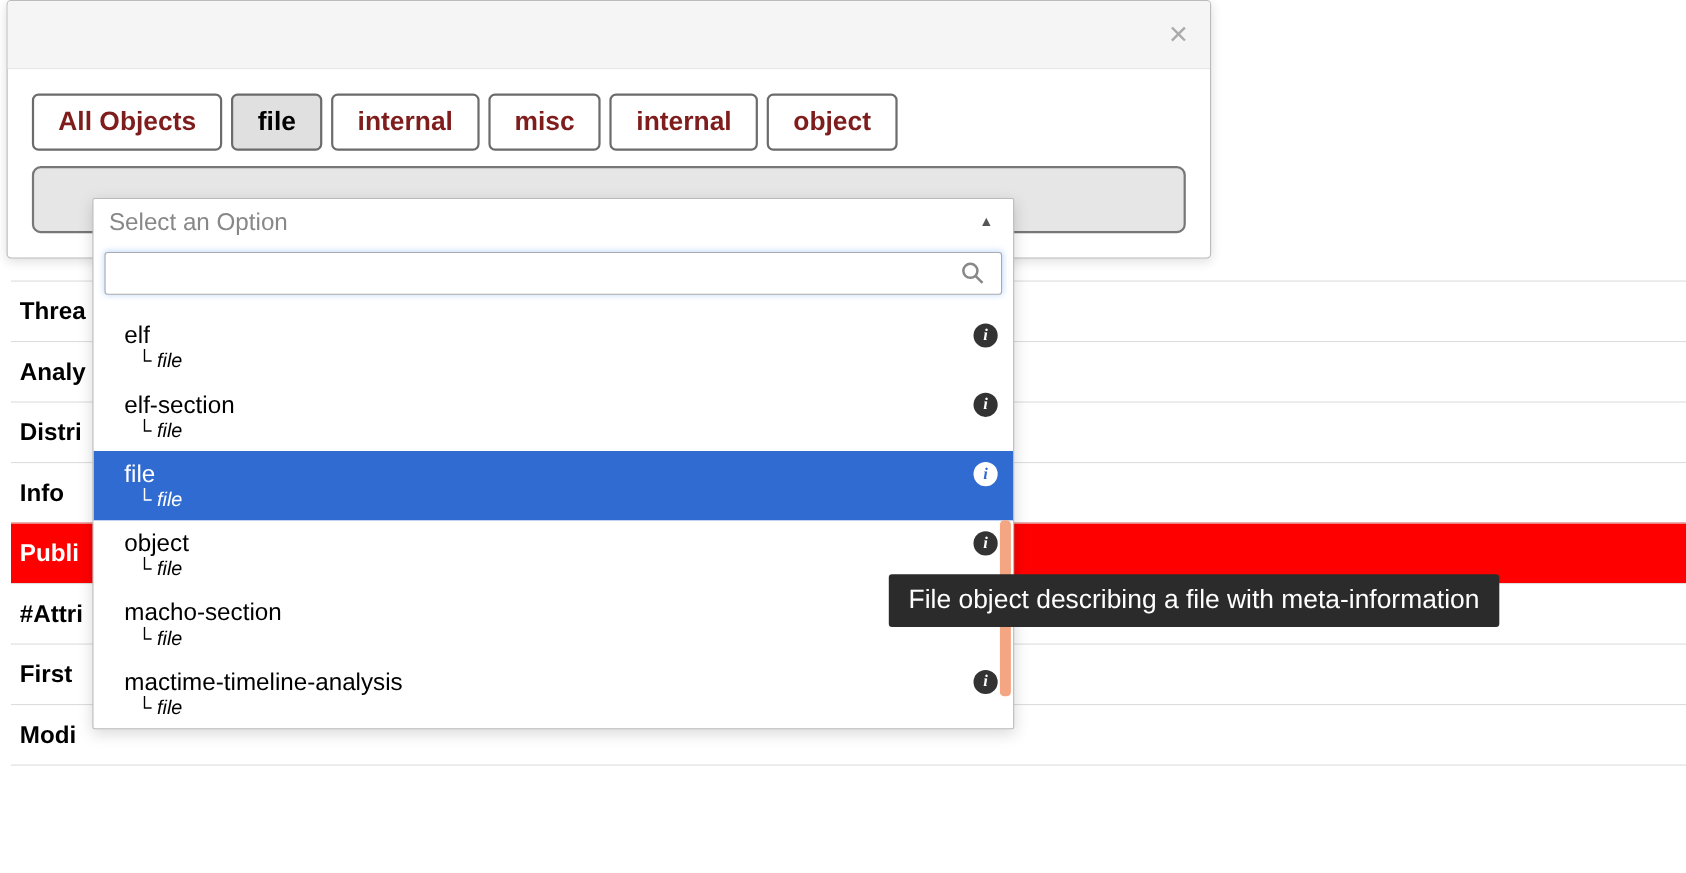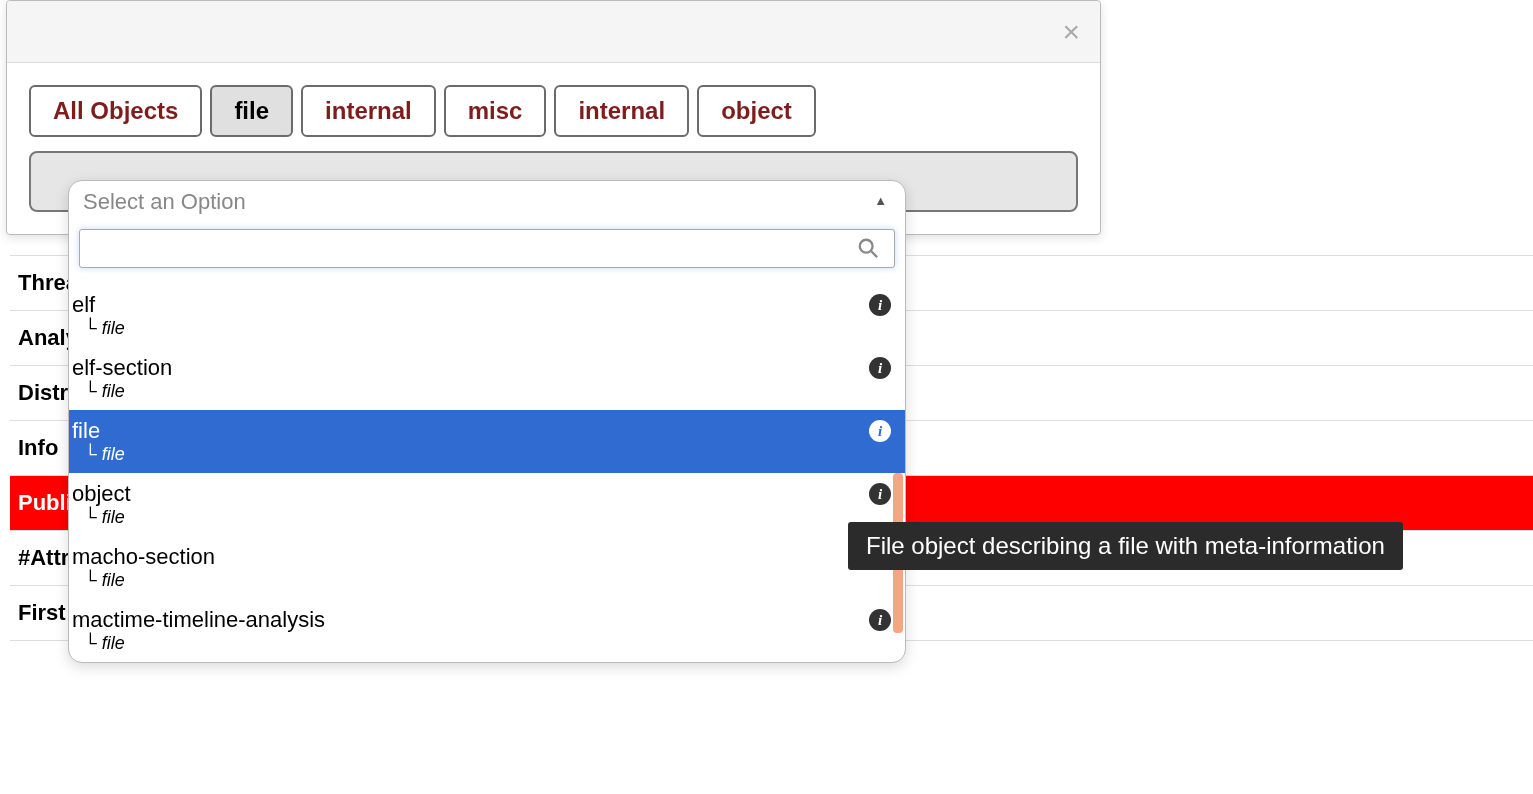--- a/index.html
+++ b/index.html
@@ -91,25 +91,25 @@
     background: #e6e6e6;
     border: 2px solid #777;
     border-radius: 8px;
     padding: 18px 20px;
   }
 
   
   .dropdown {
     position: absolute;
     top: 180px;
-    left: 68px;
+    left: 84px;
     width: 838px;
     background: #fff;
     border: 1px solid #bbb;
-    border-radius: 14px;
+    border-radius: 2px;
     box-shadow: 0 4px 14px rgba(0,0,0,0.15);
   }
   .dd-head {
     padding: 8px 14px;
     color: #888;
     font-size: 22px;
     position: relative;
   }
   .dd-head::after {
     content: "▲";
@@ -141,21 +141,21 @@
     top: 8px;
     color: #888;
     font-size: 22px;
   }
   .dd-list {
     max-height: 480px;
     overflow-y: auto;
     padding-top: 6px;
   }
   .dd-item {
-    padding: 8px 3px;
+    padding: 8px 28px;
     position: relative;
     cursor: pointer;
   }
   .dd-item.highlight {
     background: #2f6bd0;
     color: #fff;
   }
   .dd-item-title {
     font-size: 22px;
   }
@@ -204,21 +204,21 @@
     width: 10px;
     height: 160px;
     background: #f4a582;
     border-radius: 4px;
   }
 
   
   .tooltip {
     position: absolute;
     top: 522px;
-    left: 848px;
+    left: 808px;
     background: #2b2b2b;
     color: #fff;
     padding: 10px 18px;
     font-size: 24px;
     border-radius: 3px;
     white-space: nowrap;
   }
 
   
   .mag svg { width: 22px; height: 22px; }
@@ -227,20 +227,21 @@
 <body>
 
 <div class="bg-table" id="bg-table">
     <div class="bg-row">Threa</div>
     <div class="bg-row">Analy</div>
     <div class="bg-row">Distri</div>
     <div class="bg-row">Info</div>
     <div class="bg-row red">Publi</div>
     <div class="bg-row">#Attri</div>
     <div class="bg-row">First</div>
+    <div class="bg-row">Modi</div>
   </div>
 
 <div class="modal">
   <div class="modal-header">
     <span class="close-x">×</span>
   </div>
   <div class="modal-body">
     <div class="tab-row" id="tab-row">
         <div class="tab">All Objects</div>
         <div class="tab active">file</div>

